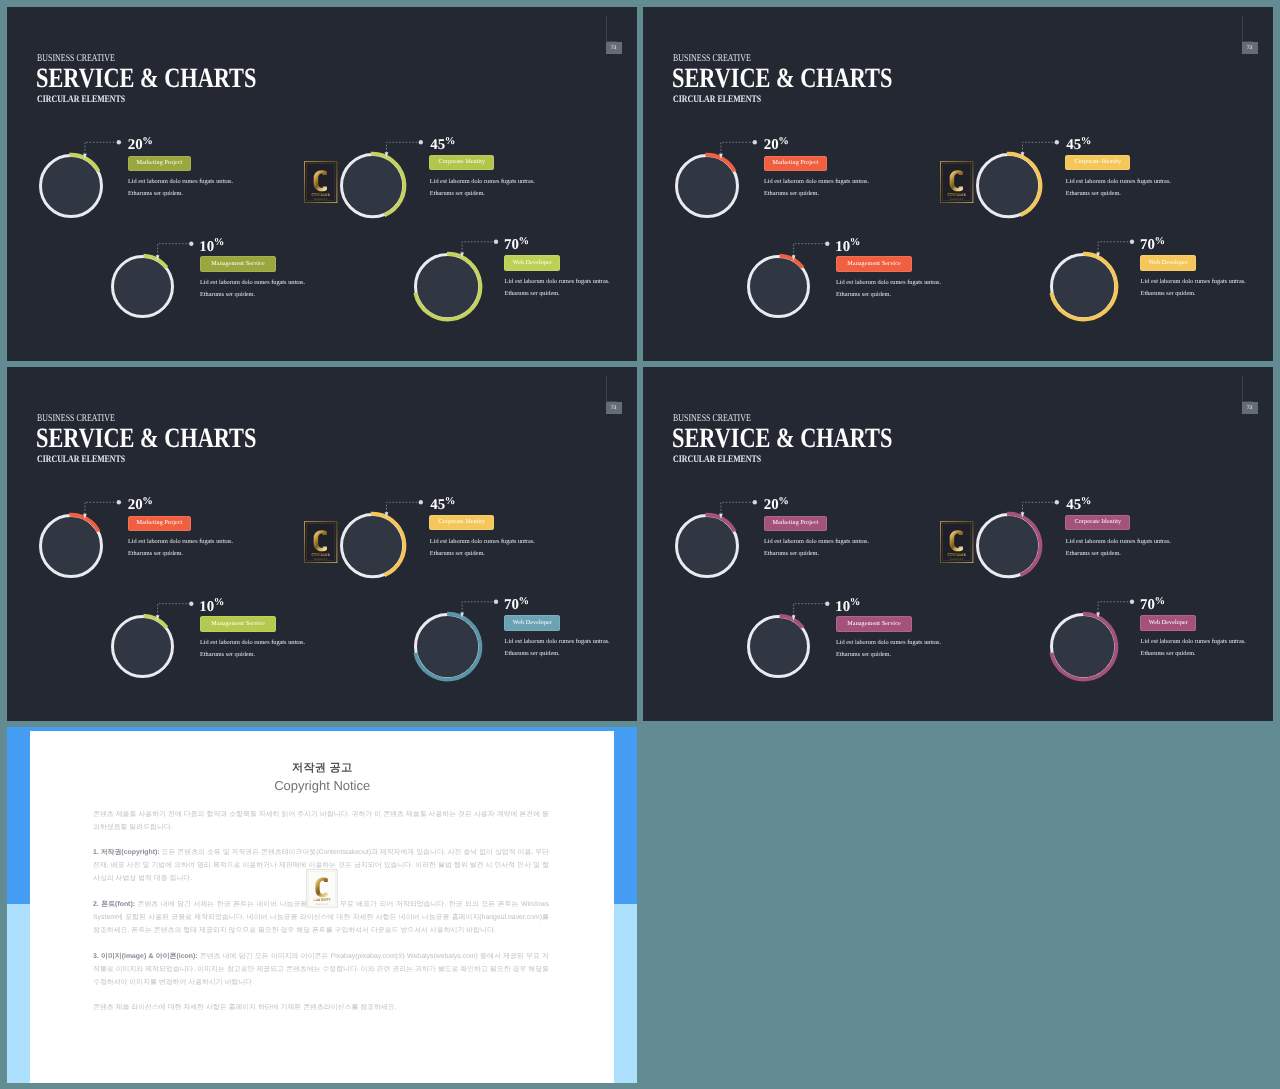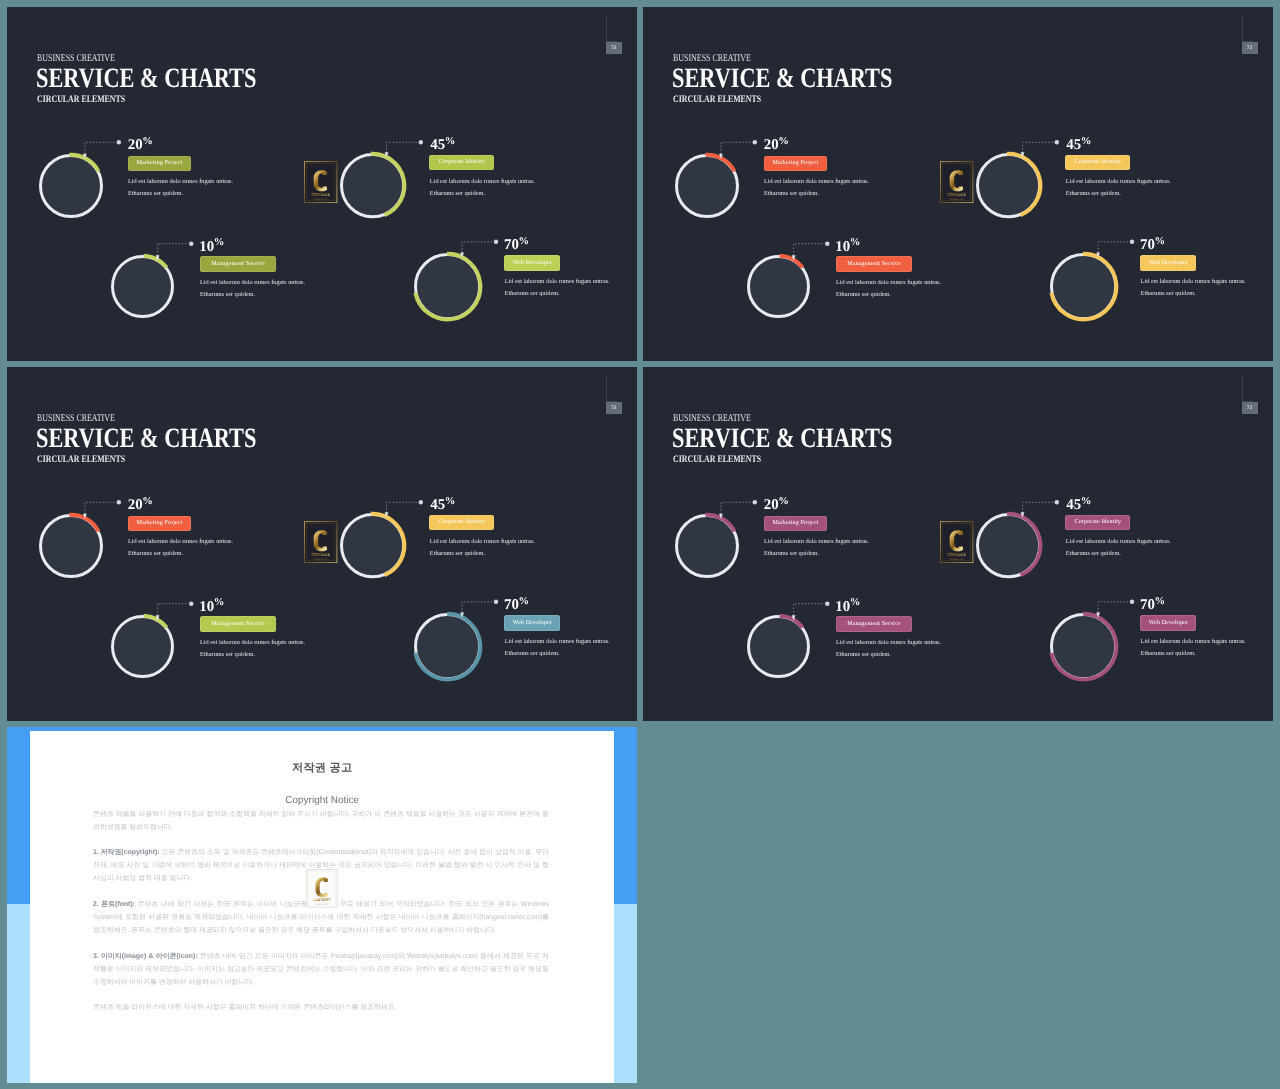--- a/index.html
+++ b/index.html
@@ -43,22 +43,22 @@
 
   .wm{position:absolute;}
 
   
   #copy{position:absolute;left:6.8px;top:727.3px;width:630.5px;height:355.6px;overflow:hidden;}
   #copy .bgtop{position:absolute;left:0;top:0;width:100%;height:177px;background:#469df4;}
   #copy .bgbot{position:absolute;left:0;top:177px;width:100%;height:179px;background:#ace0fc;}
   #copy .card{position:absolute;left:23.5px;top:4px;width:583.8px;height:368px;background:#ffffff;}
   #copy h1{margin:0;position:absolute;left:0;right:0;top:29.6px;text-align:center;
       font-size:11.2px;font-weight:bold;color:#4e5259;letter-spacing:.2px;}
-  #copy h2{margin:17px;position:absolute;left:0;right:0;top:46.6px;text-align:center;
-      font-size:10px;font-weight:normal;color:#6e747a;}
+  #copy h2{margin:0;position:absolute;left:0;right:0;top:46.6px;text-align:center;
+      font-size:13px;font-weight:normal;color:#6e747a;}
   #copy .body{position:absolute;left:62.7px;top:76.3px;width:456px;}
   #copy .para{font-size:6.9px;line-height:13.1px;color:#bcc1c7;margin:0 0 12.4px 0;
       text-align:justify;letter-spacing:0;}
   #copy .para b{color:#868d96;font-weight:bold;}
 </style>
 </head>
 <body>
 
 <div id="stage">
 

